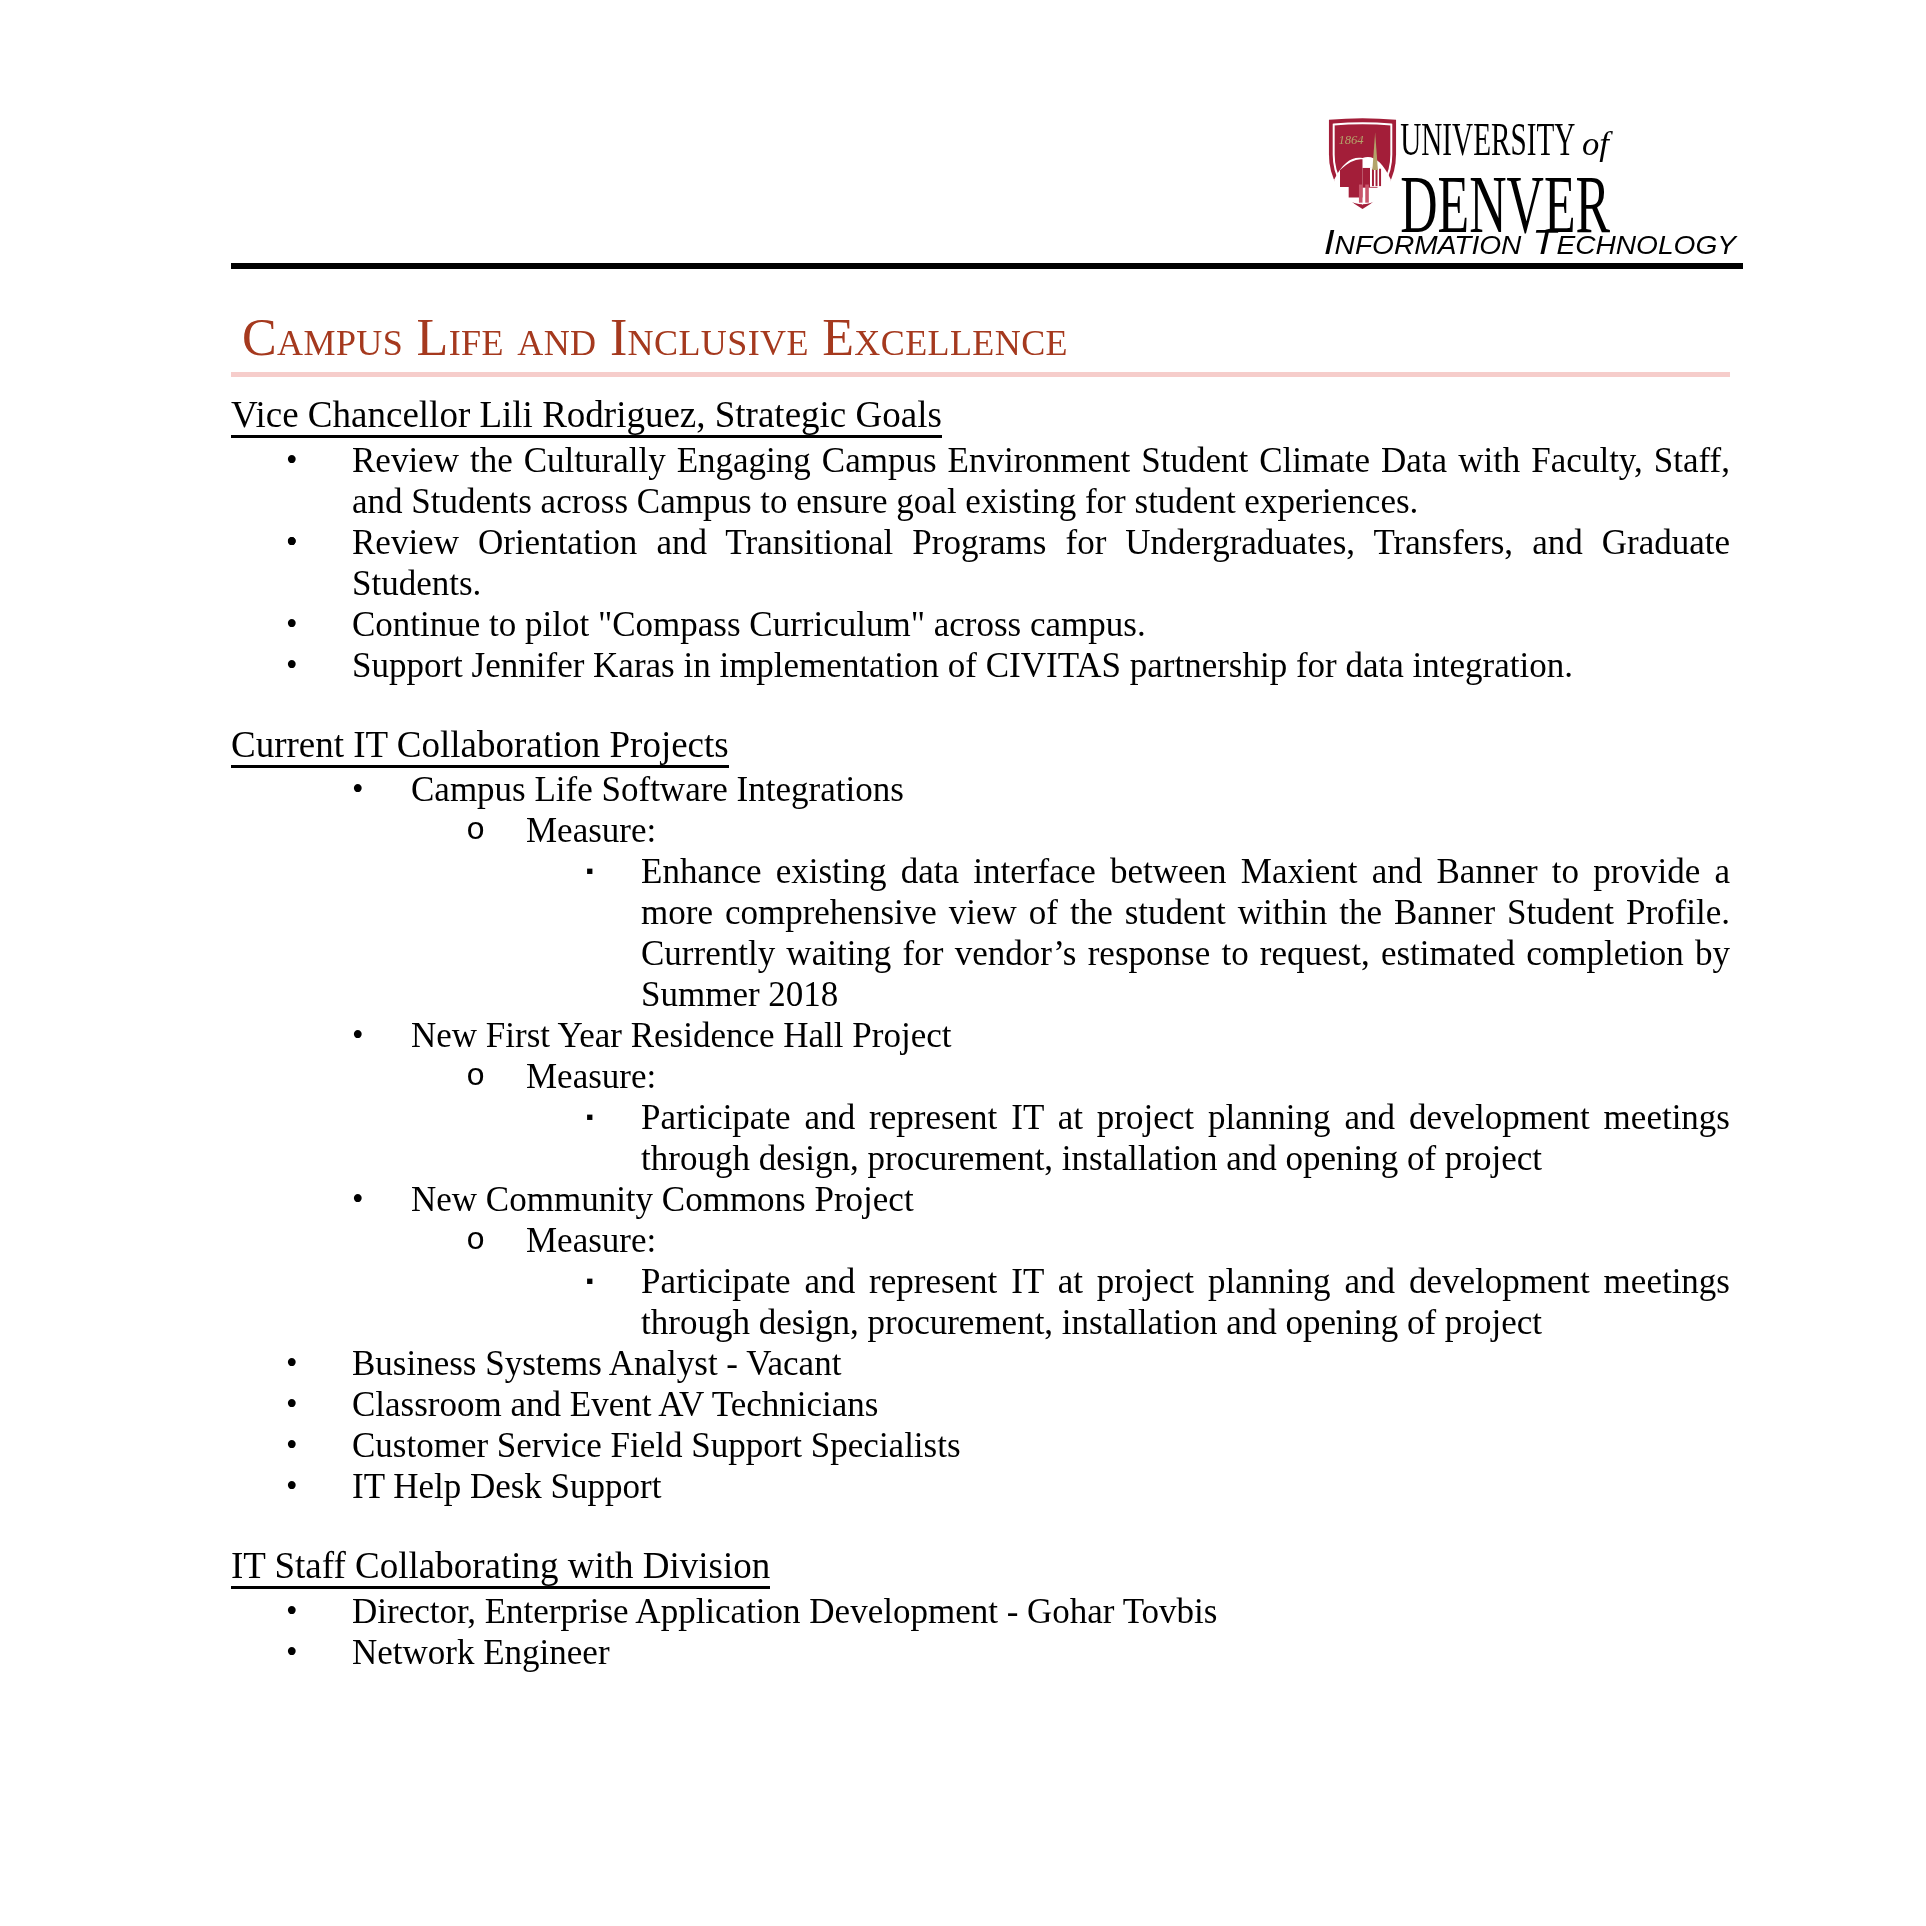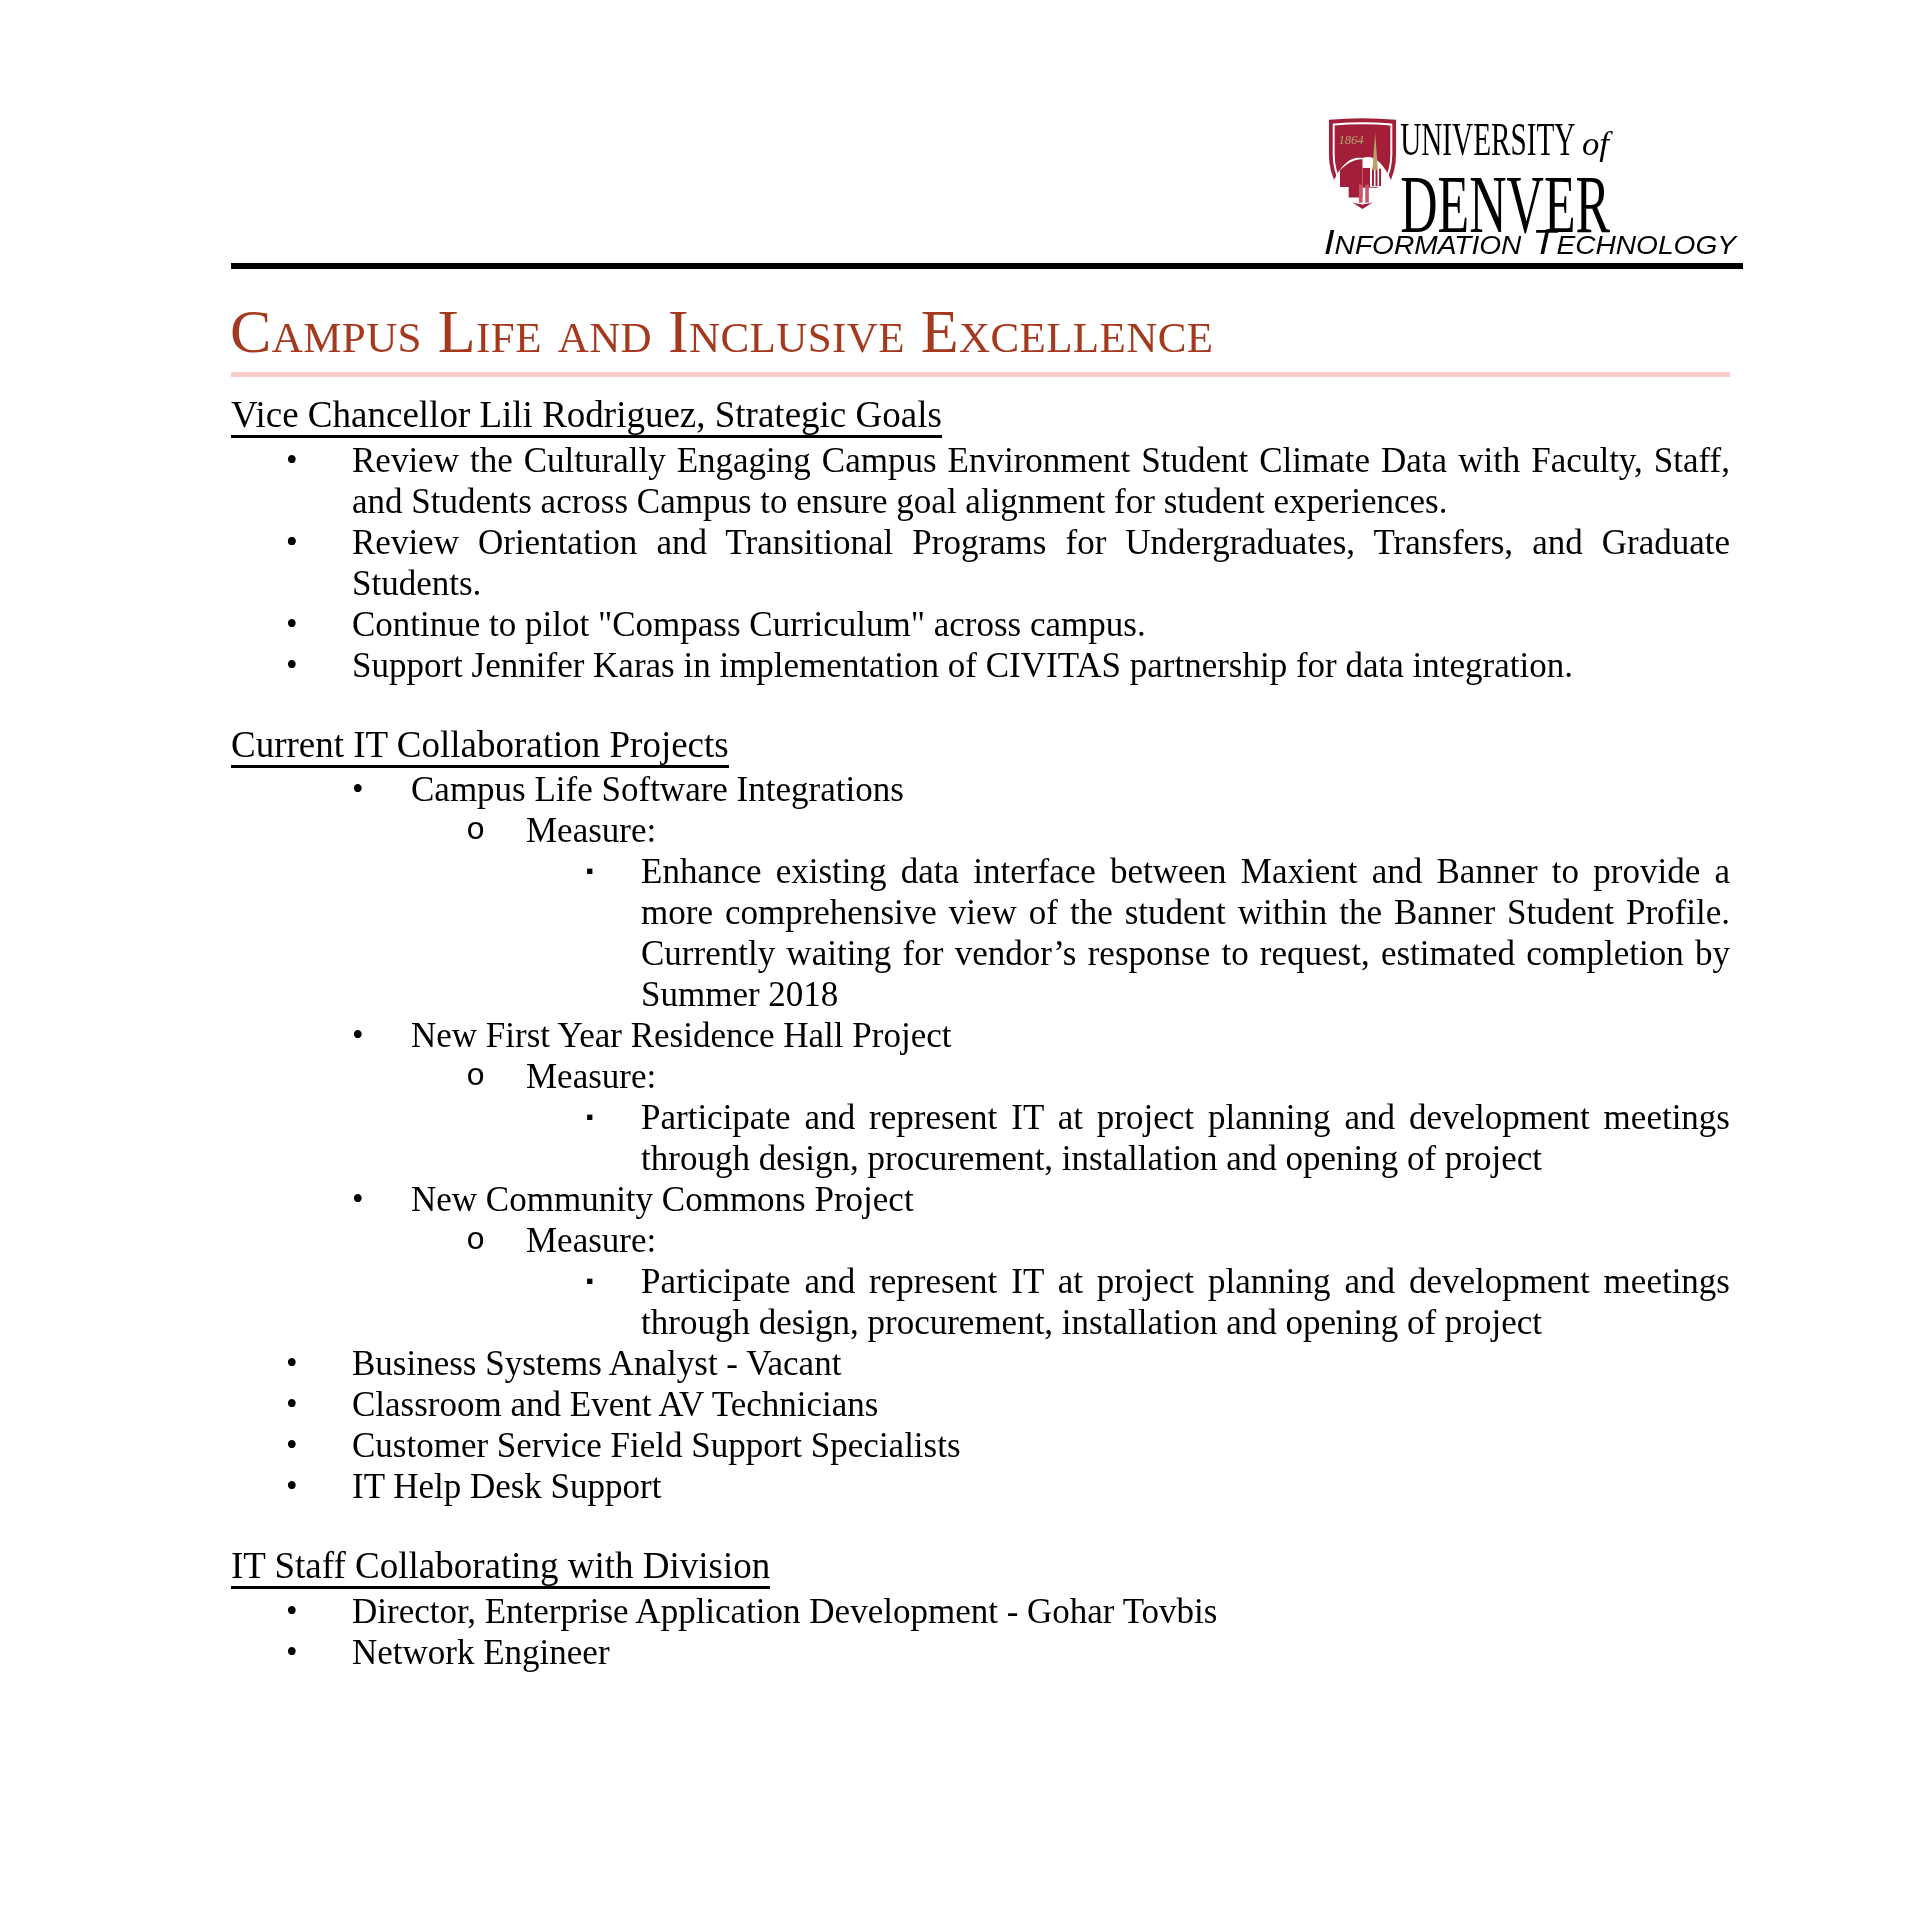--- a/index.html
+++ b/index.html
@@ -41,22 +41,22 @@
     width:1512px;
     height:6.2px;
     background:#000;
   }
 
   
   .title{
     position:absolute;
     left:230px;
     top:297px;
-    margin:0;
-    font-size:62px;
+    margin:12px;
+    font-size:52px;
     font-weight:400;
     font-variant:small-caps;
     letter-spacing:0.4px;
     color:#A5391E;
     white-space:nowrap;
     line-height:1.1;
   }
   .title-rule{
     position:absolute;
     left:231px;
@@ -143,21 +143,21 @@
   </div>
   <div class="header-rule"></div>
 
   <h1 class="title">Campus Life and Inclusive Excellence</h1>
   <div class="title-rule"></div>
 
   <div class="content">
   <section class="doc-section">
     <h2><span class="h2span">Vice Chancellor Lili Rodriguez, Strategic Goals</span></h2>
     <ul>
-          <li class="lvl1"><span class="bullet">•</span><span class="li-text">Review the Culturally Engaging Campus Environment Student Climate Data with Faculty, Staff, and Students across Campus to ensure goal alignment for student experiences.</span></li>
+          <li class="lvl1"><span class="bullet">•</span><span class="li-text">Review the Culturally Engaging Campus Environment Student Climate Data with Faculty, Staff, and Students across Campus to ensure goal existing for student experiences.</span></li>
           <li class="lvl1"><span class="bullet">•</span></li>
           <li class="lvl1"><span class="bullet">•</span><span class="li-text">Review Orientation and Transitional Programs for Undergraduates, Transfers, and Graduate Students.</span></li>
           <li class="lvl1"><span class="bullet">•</span><span class="li-text">Continue to pilot "Compass Curriculum" across campus.</span></li>
           <li class="lvl1"><span class="bullet">•</span><span class="li-text">Support Jennifer Karas in implementation of CIVITAS partnership for data integration.</span></li>
         </ul>
   </section>
 
   <section class="doc-section">
     <h2><span class="h2span">Current IT Collaboration Projects</span></h2>
     <ul>

